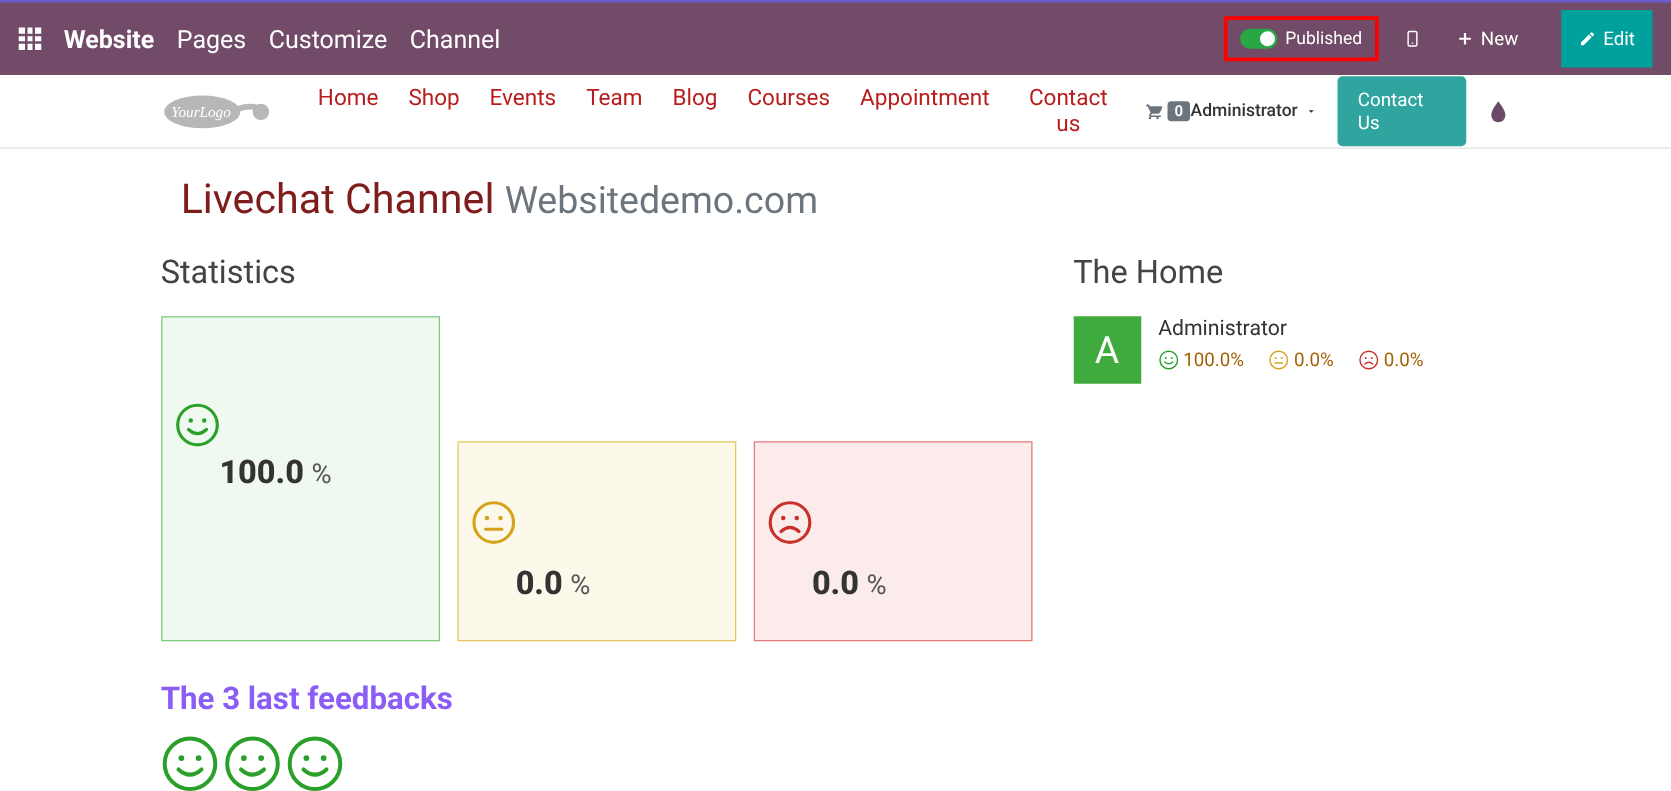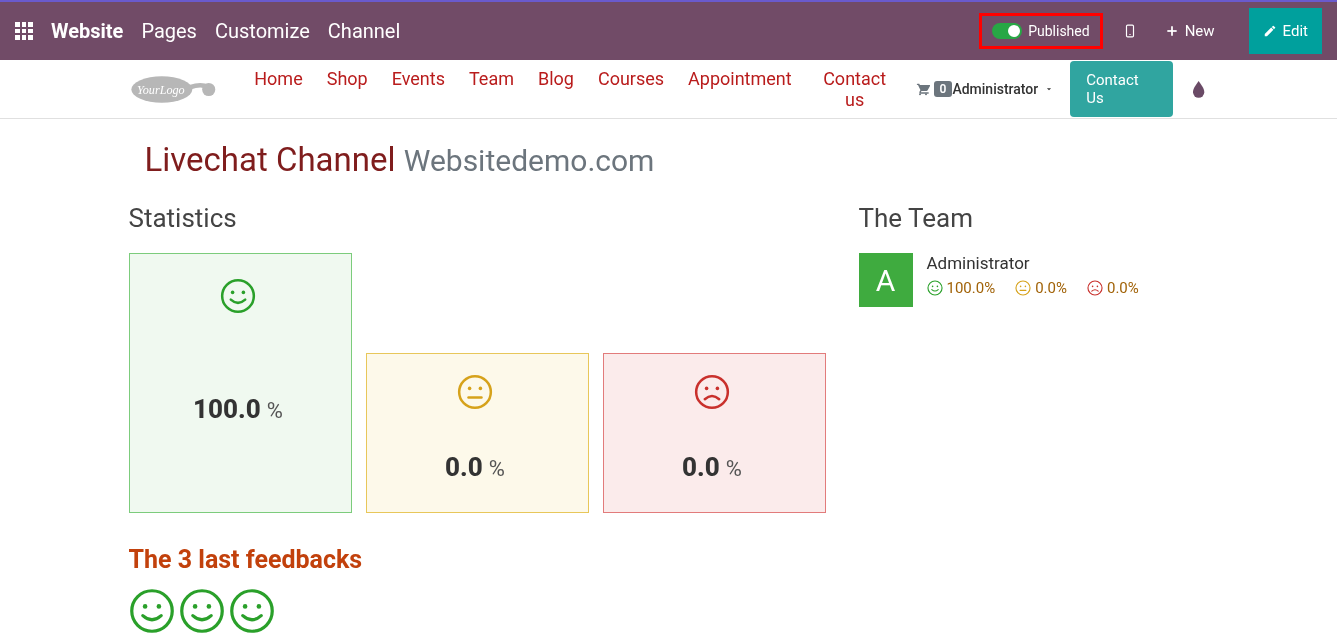--- a/index.html
+++ b/index.html
@@ -34,32 +34,32 @@
 .contact-btn { background:#30a5a0; color:#fff; padding:10px 16px; border-radius:4px; cursor:pointer; font-size:15px;}
 .droplet { width:20px; height:20px; cursor:pointer; }
 
 
 .container { max-width:1110px; margin:0 auto; padding: 15px 15px; }
 .page-title { font-size:33px; color:#555; font-weight:400; margin-top:6px; margin-bottom: 24px;}
 .page-title .main { color:#7f1d1d;margin-left:16px; }
 .page-title .sub { font-size:30px; color:#6c757d; }
 .section-title { font-size:26px; color:#444; margin-bottom: 20px; font-weight:400;}
 .stats-row { display:flex; gap:14px; align-items:flex-end; }
-.stat-box { border:1px solid; width:223px; display:flex; flex-direction:column; align-items:center; justify-content:flex-start; padding: 20px 14px 30px 10px;}
+.stat-box { border:1px solid; width:223px; display:flex; flex-direction:row; align-items:center; justify-content:flex-start; padding: 20px 14px 30px 10px;}
 .stat-box.green { border-color:#7ccc7c; background:#f0f9f0; height:260px;}
 .stat-box.yellow { border-color:#e8c75a; background:#fdf9ea; height:160px;}
 .stat-box.red { border-color:#e27b7b; background:#fbebeb; height:160px;}
 .face { width:36px; height:36px; margin-bottom: 20px;}
 .stat-num { margin-top:auto; font-size:24px; }
 .stat-num b { font-size:26px; font-weight:800; color:#333;}
 .stat-num .pct { color:#555; font-weight:400; font-size:22px;}
 .stat-box.green .face { margin-top:4px; margin-bottom: 80px;}
 .stat-box.green .stat-num { margin-top:0; }
 
-.feedbacks-title { font-size:25px; color:#c2410c; margin-top: 32px; margin-bottom: 14px;}
+.feedbacks-title { font-size:25px; color:#8b5cf6; margin-top: 32px; margin-bottom: 14px;}
 .feedback-row { display:flex; gap:4px;}
 .feedback-row svg { width:46px; height:46px; }
 
 .content-cols { display:flex; gap:30px; }
 .left-col { flex:1; }
 .right-col { width:350px; }
 .team-row { display:flex; gap:14px; margin-top:8px;}
 .avatar { width:54px; height:54px; background:#3fab3f; color:#fff; display:flex; align-items:center; justify-content:center; font-size:30px; font-weight:400;}
 .member-name { font-size:17px; color:#333; margin-bottom:6px;}
 .member-stats { display:flex; gap:20px; align-items:center;}
@@ -220,21 +220,21 @@
         <svg viewBox="0 0 100 100" style="color:#2aa02a">
             <use href="#face-happy"></use>
           </svg>
         <svg viewBox="0 0 100 100" style="color:#2aa02a">
             <use href="#face-happy"></use>
           </svg>
       </div>
     </div>
 
     <div class="right-col">
-      <h2 class="section-title">The Team</h2>
+      <h2 class="section-title">The Home</h2>
       <div class="team-row">
         <div class="avatar">A</div>
         <div>
           <div class="member-name">Administrator</div>
           <div class="member-stats">
             <div class="member-stat">
               <svg viewBox="0 0 100 100" style="color:#2aa02a">
                   <use href="#face-happy"></use>
                 </svg>
               <span>100.0%</span>

